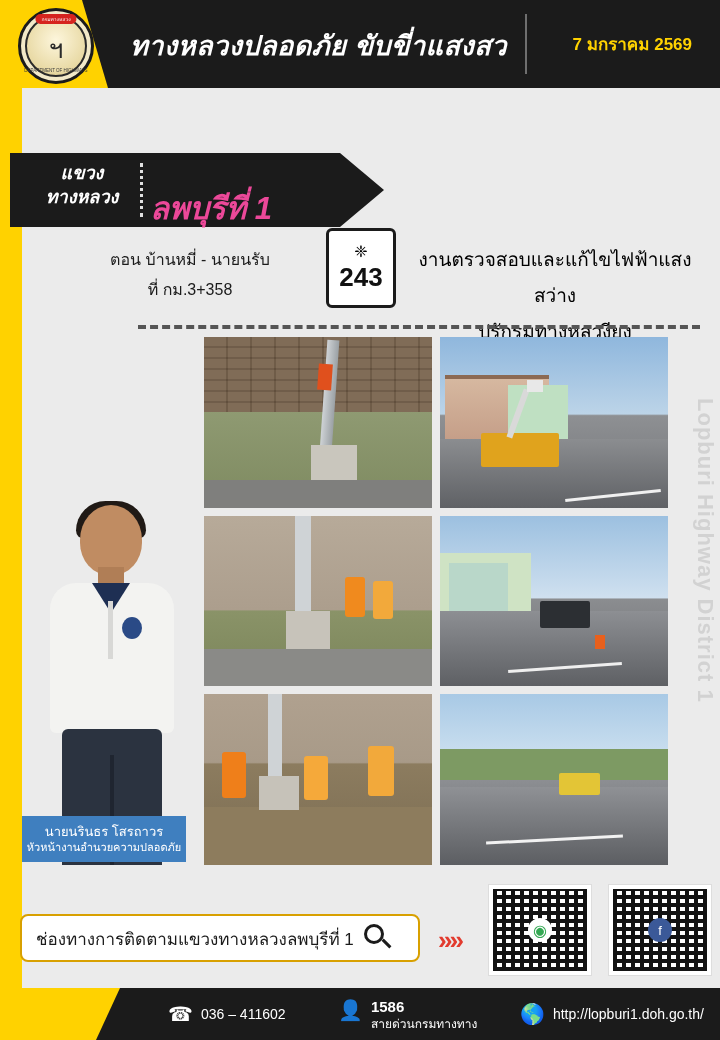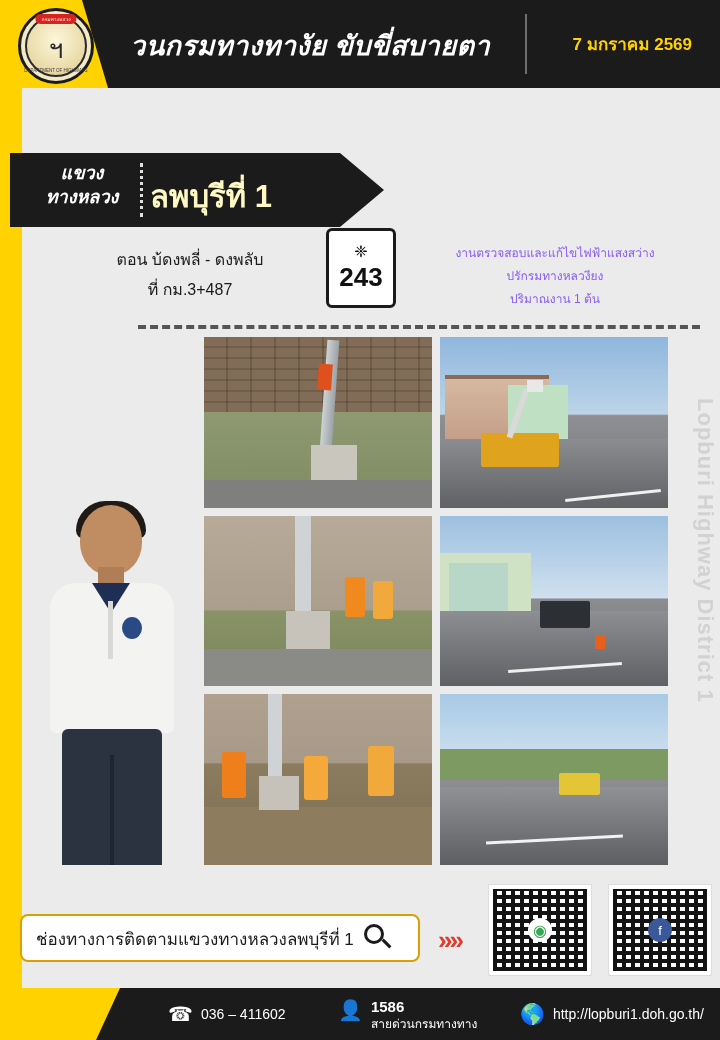--- a/index.html
+++ b/index.html
@@ -90,22 +90,22 @@
   .ribbon-small {
     position:absolute; left:18px; top:8px; width:108px;
     color:#fff; font-size:18px; font-weight:bold; font-style:italic; text-align:center;
     line-height:1.35;
   }
   .ribbon-sep{
     position:absolute; left:130px; top:10px; height:54px; width:0;
     border-left:3px dotted #e0e0e0;
   }
   .ribbon-big{
-    position:absolute; left:140px; top:18px;
-    color:#fef9c3; font-size:31px; font-weight:bold; 
+    position:absolute; left:140px; top:30px;
+    color:#ec4899; font-size:31px; font-weight:bold; font-style:italic;
   }
 
   
   .pill{
     position:absolute; left:384px; top:140px; width:312px; height:56px;
     background:#3f7fbf; border-radius:10px;
     display:flex; align-items:center; justify-content:center;
     color:#fff; font-size:22px; font-weight:bold;
     box-shadow:0 2px 4px rgba(0,0,0,.25);
   }
@@ -117,21 +117,21 @@
   }
   .route-shield{
     position:absolute; left:326px; top:228px; width:70px; height:80px;
     background:#fff; border:3px solid #1b1b1b; border-radius:6px;
     display:flex; flex-direction:column; align-items:center; justify-content:center;
   }
   .route-emblem{ font-size:16px; line-height:1; margin-bottom:2px; }
   .route-num{ font-size:26px; font-weight:bold; color:#111; }
   .info-right{
     position:absolute; left:410px; top:242px; width:290px;
-    text-align:center; color:#8b5cf6; font-size:12px; line-height:1.9;
+    text-align:center; color:#000000; font-size:19px; line-height:1.9;
   }
 
   .dashed{
     position:absolute; left:138px; top:325px; width:562px; height:0;
     border-top:4px dashed #555;
   }
 
   
   .grid{
     position:absolute; left:204px; top:337px; width:464px; height:528px;
@@ -277,21 +277,21 @@
   .hot-l2{ font-size:12px; line-height:1.15; }
 </style>
 </head>
 <body>
 
 <div class="page">
 
   <div class="header">
     <div class="header-black"></div>
     <div class="header-divider"></div>
-    <div class="header-title">วนกรมทางทางัย ขับขี่สบายตา</div>
+    <div class="header-title">ทางหลวงปลอดภัย ขับขี่าแสงสว</div>
     <div class="header-date">7 มกราคม 2569</div>
     <div class="logo">
       <div class="logo-inner">
         <div class="logo-top">กรมทางหลวง</div>
         <div class="logo-glyph">ฯ</div>
         <div class="logo-bottom">DEPARTMENT OF HIGHWAYS</div>
       </div>
     </div>
   </div>
 
@@ -301,22 +301,22 @@
     <div class="ribbon-small">
       <div>แขวง</div>
       <div>ทางหลวง</div>
     </div>
     <div class="ribbon-sep"></div>
     <div class="ribbon-big">ลพบุรีที่ 1</div>
   </div>
 
 
   <div class="info-left">
-    <div>ตอน บ้ดงพลี่ - ดงพลับ</div>
-    <div>ที่ กม.3+487</div>
+    <div>ตอน บ้านหมี่ - นายนรับ</div>
+    <div>ที่ กม.3+358</div>
   </div>
 
   <div class="route-shield">
     <div class="route-emblem">❈</div>
     <div class="route-num">243</div>
   </div>
 
   <div class="info-right">
     <div>งานตรวจสอบและแก้ไขไฟฟ้าแสงสว่าง</div>
     <div>ปรักรมทางหลวงียง</div>
@@ -380,20 +380,24 @@
     <div class="p-hair"></div>
     <div class="p-head"></div>
     <div class="p-neck"></div>
     <div class="p-shirt"></div>
     <div class="p-collar"></div>
     <div class="p-placket"></div>
     <div class="p-badge"></div>
     <div class="p-pants"></div>
     <div class="p-split"></div>
   </div>
+  <div class="namebox">
+    <div class="n1">นายนรินธร  โสรถาวร</div>
+    <div class="n2">หัวหน้างานอำนวยความปลอดภัย</div>
+  </div>
 
   <div class="followbox">
     <div class="txt">ช่องทางการติดตามแขวงทางหลวงลพบุรีที่ 1</div>
     <div class="mag">
       <div class="circle"></div>
         <div class="handle"></div>
     </div>
   </div>
   <div class="chevrons">»»</div>
 

